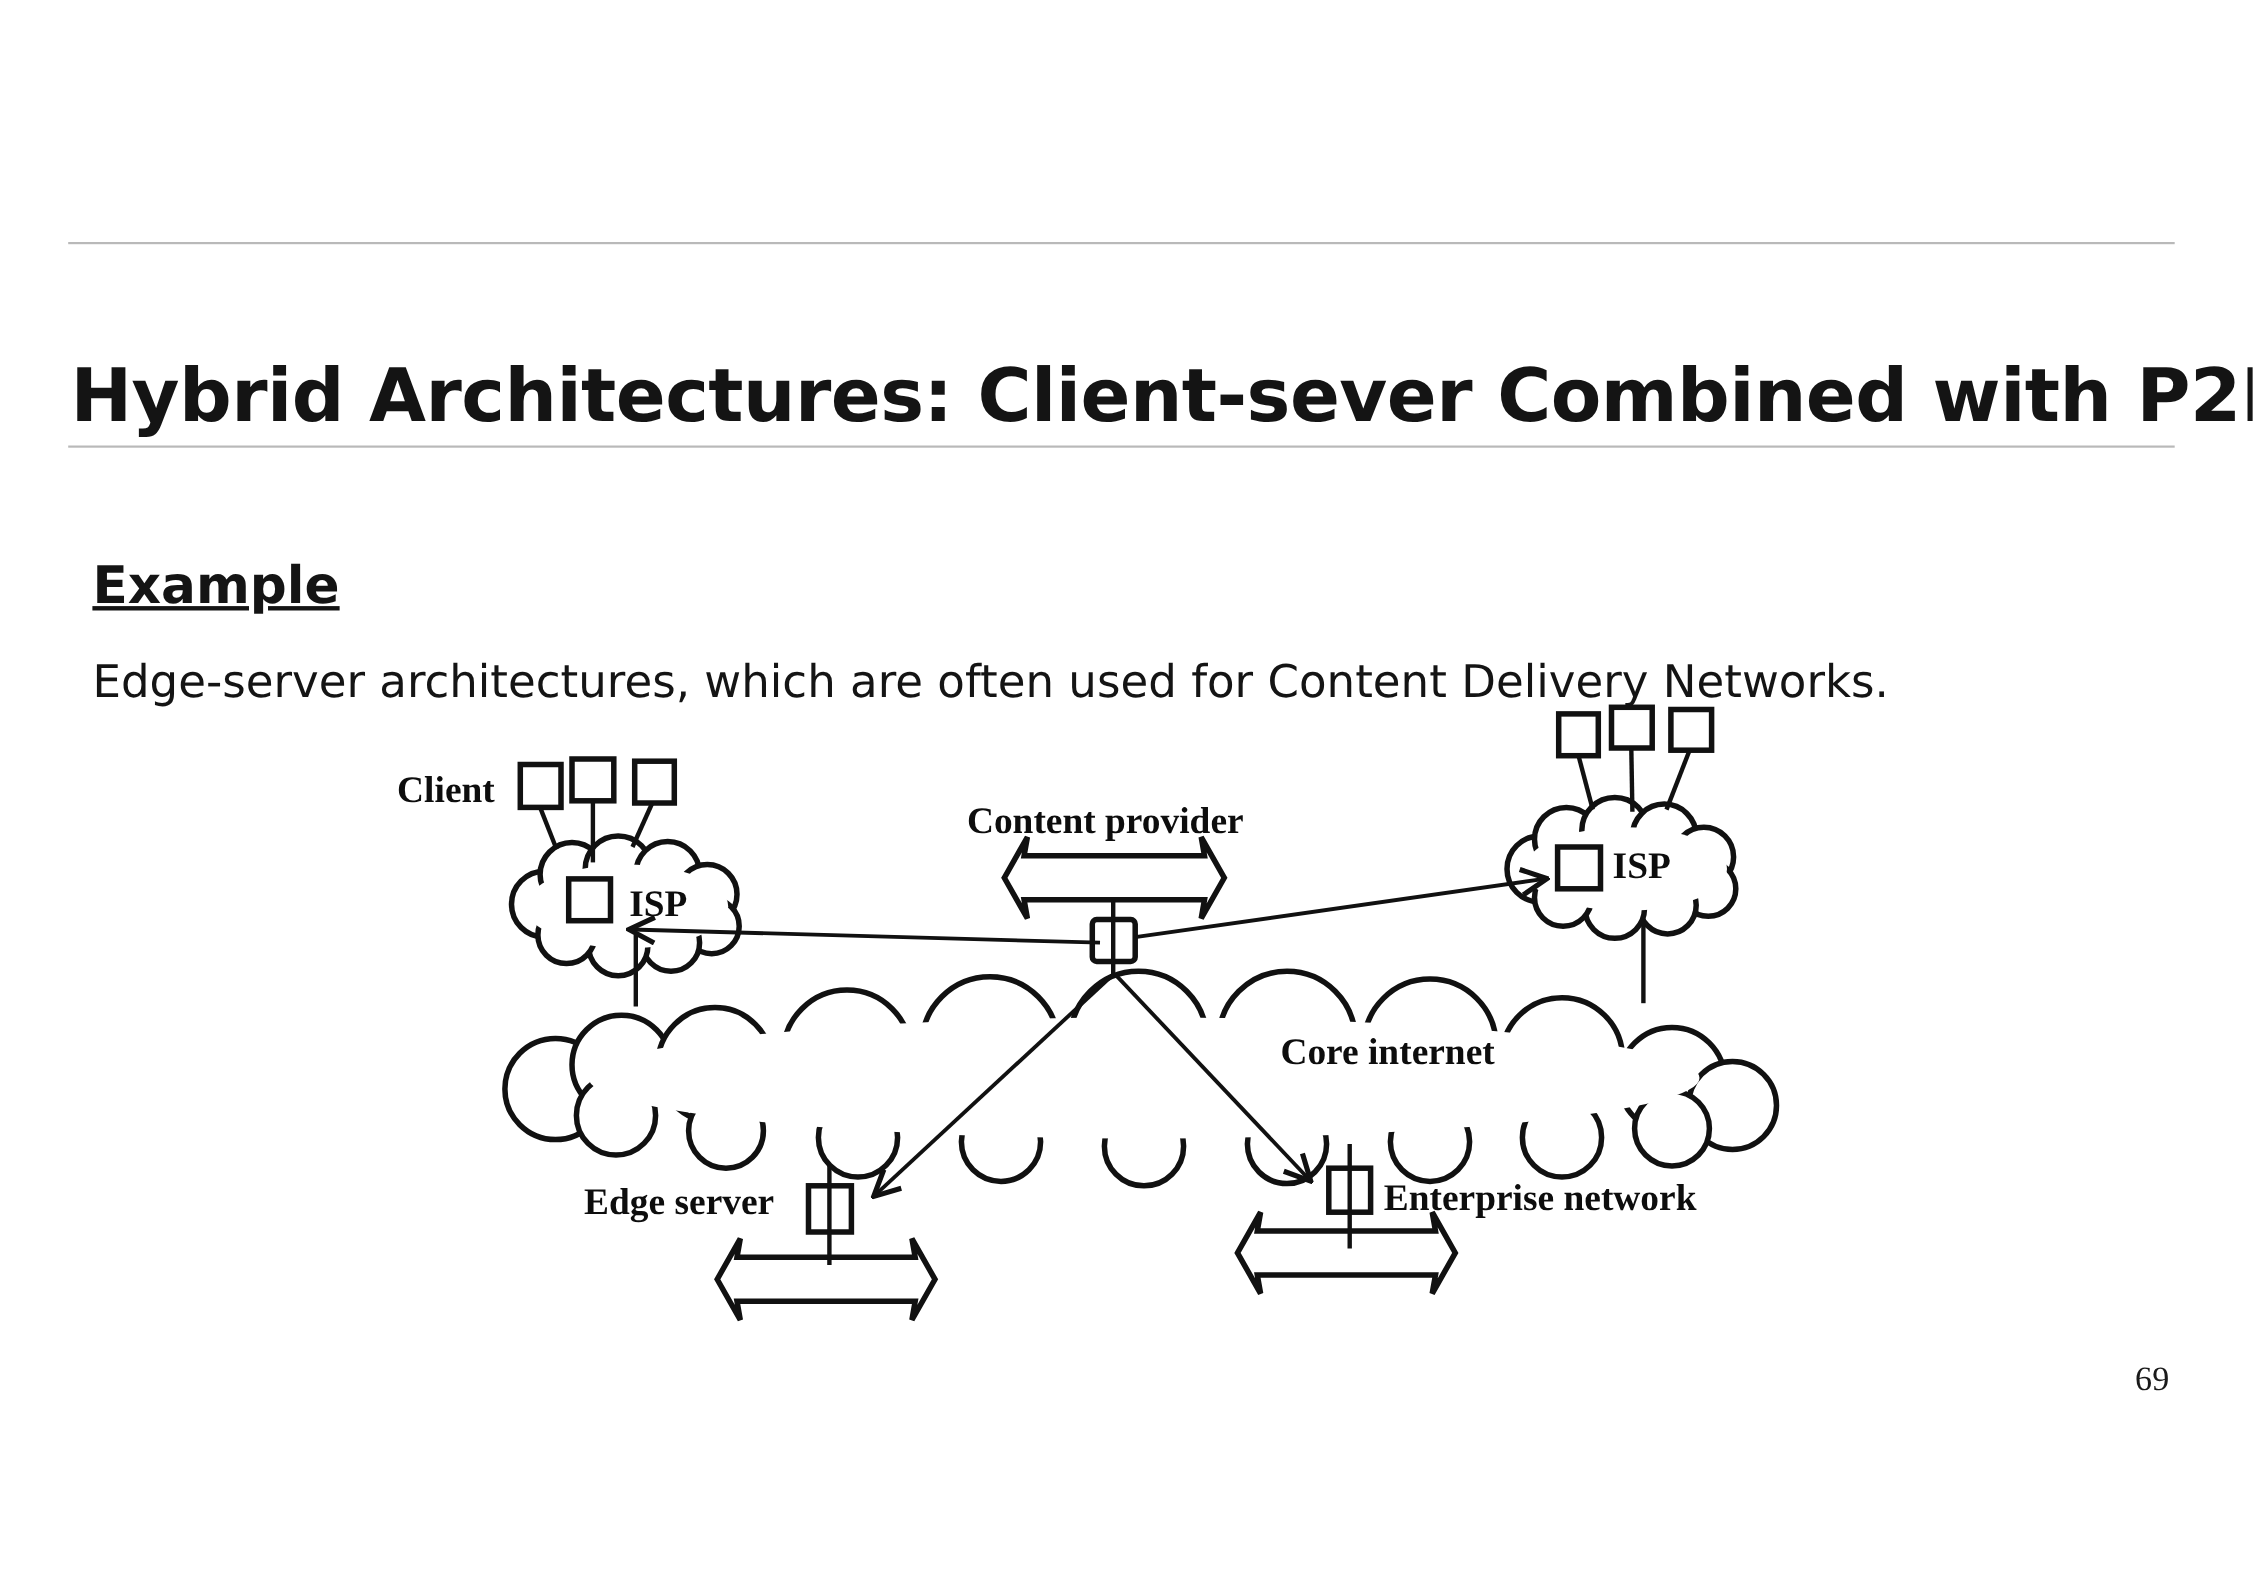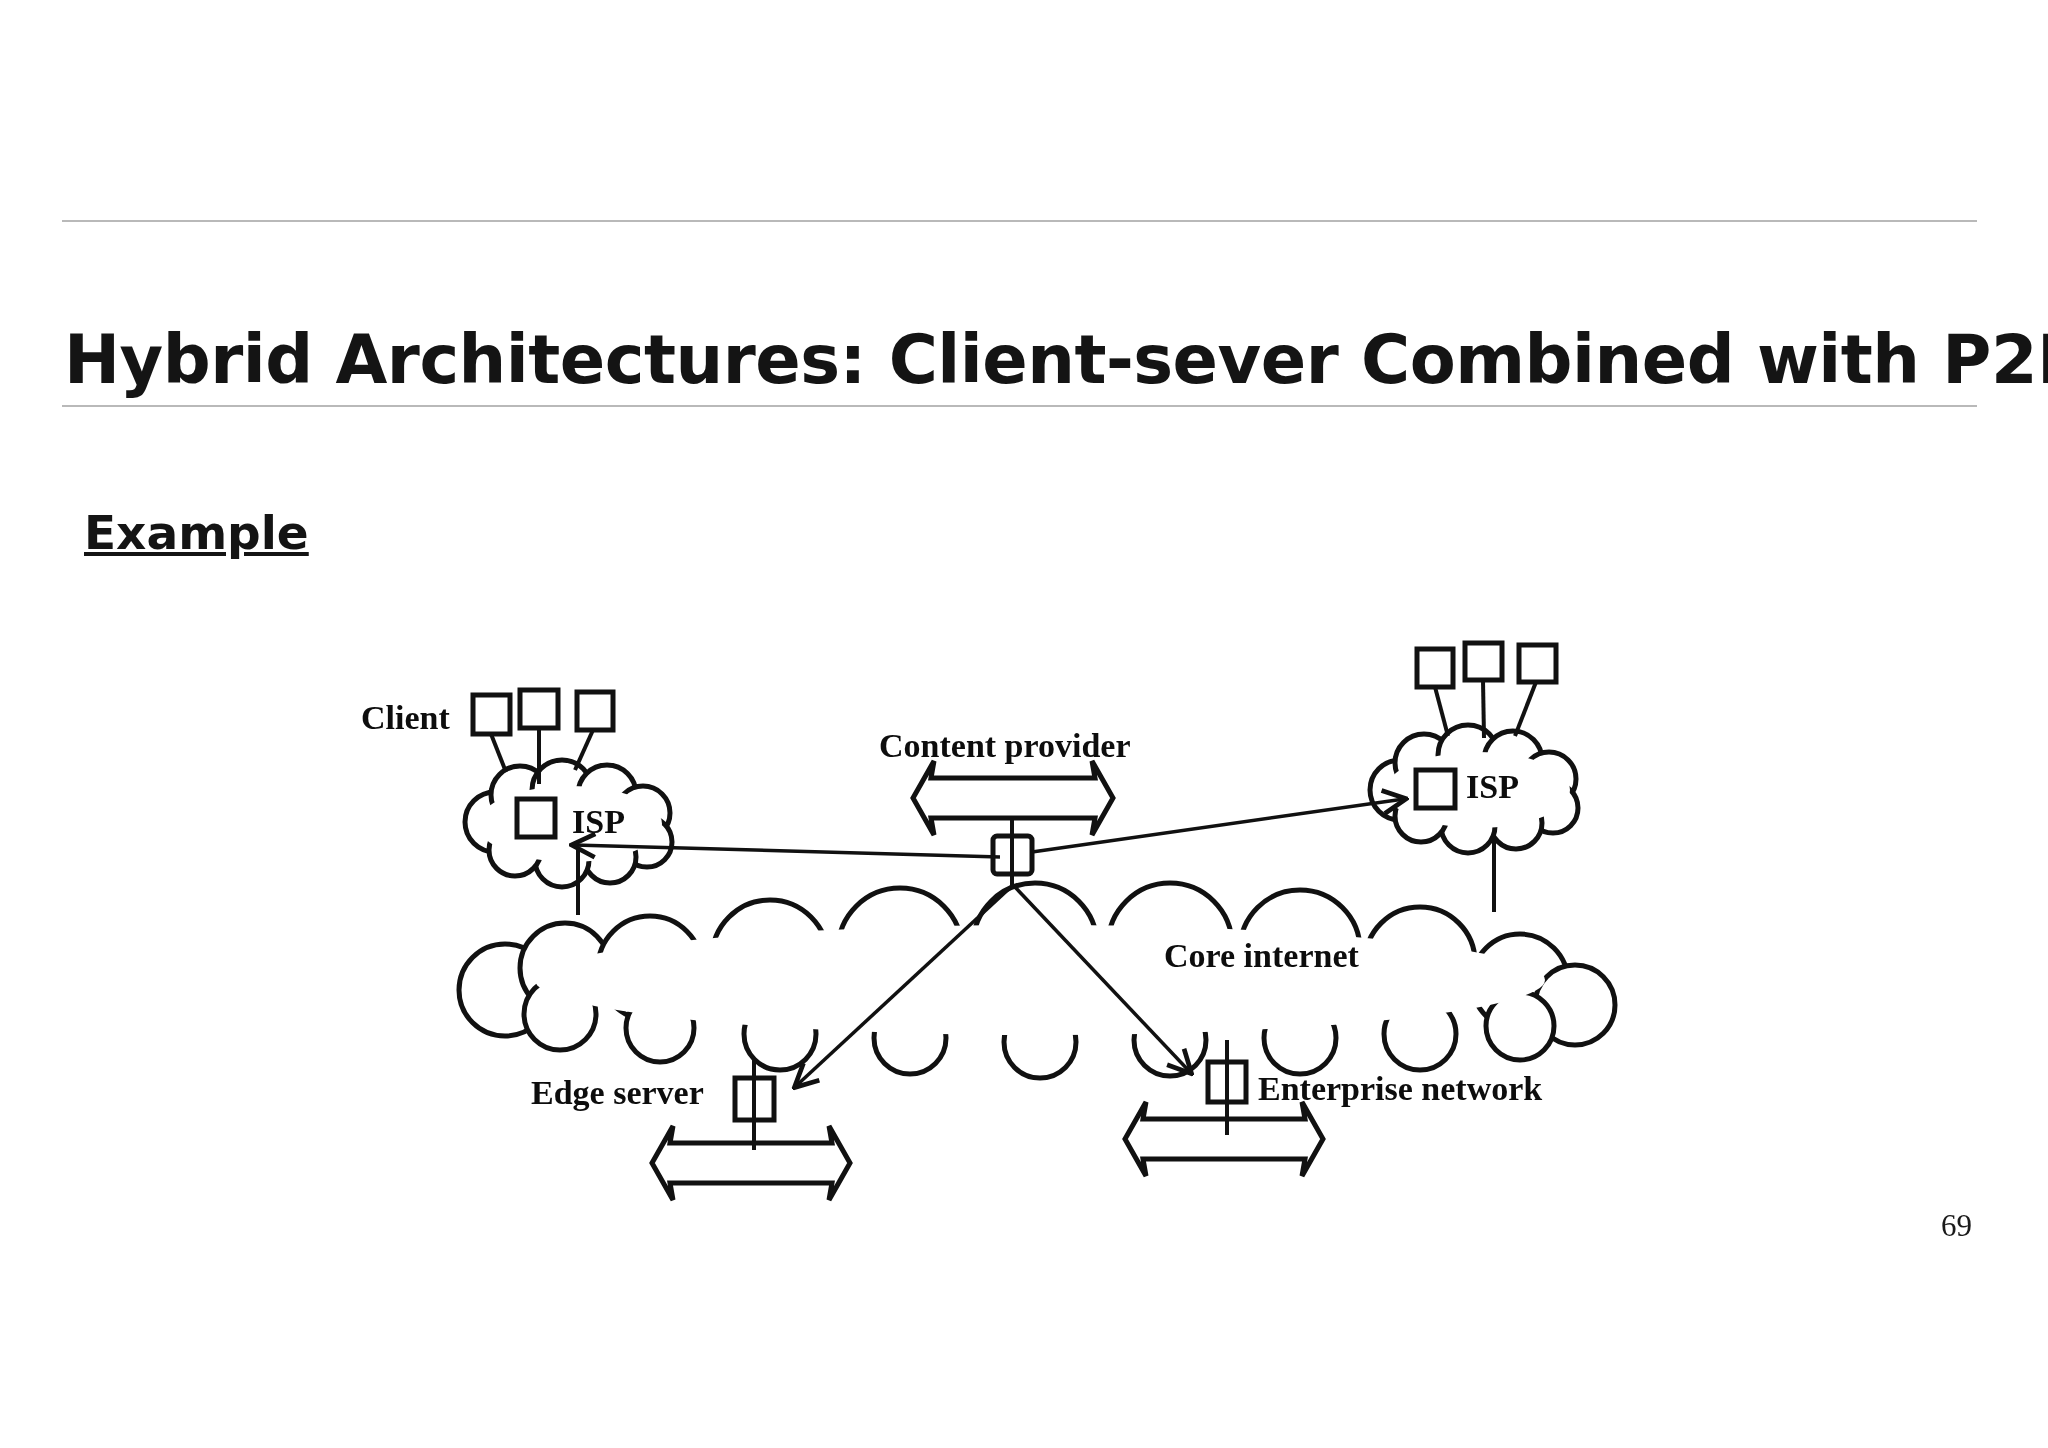--- a/index.html
+++ b/index.html
@@ -24,21 +24,21 @@
   }
   .section-heading{
     position:absolute;left:84px;top:470px;
     font-size:47px;font-weight:bold;line-height:1;color:#141414;text-decoration:underline;
   }
   .body-text{
     position:absolute;left:84px;top:556px;
     font-size:41px;line-height:1.15;color:#141414;white-space:nowrap;
   }
   .page-number{
-    position:absolute;left:1880px;top:1208px;width:92px;
+    position:absolute;left:1880px;top:1236px;width:92px;
     text-align:right;
     font-family:"Liberation Serif",serif;
     font-size:31px;color:#1a1a1a;
   }
   svg.diagram{position:absolute;left:0;top:0;}
   .cloud circle{fill:#ffffff;stroke:#111111;stroke-width:5;}
   .cloud ellipse{fill:#ffffff;stroke:none;}
   .box{fill:#ffffff;stroke:#111111;stroke-width:5;}
   .wire{stroke:#111111;stroke-width:4;fill:none;}
   .thin-arrow{stroke:#111111;stroke-width:3.5;fill:none;}
@@ -54,20 +54,21 @@
 <div class="slide">
 
   <div class="divider top"></div>
 
   <h1 class="page-title">Hybrid Architectures: Client-sever Combined with P2P</h1>
 
   <div class="divider below-title"></div>
 
   <h2 class="section-heading">Example</h2>
 
+  <p class="body-text">Edge-server architectures, which are often used for Content Delivery Networks.</p>
 
   <svg class="diagram" width="2048" height="1448" viewBox="0 0 2048 1448">
     <defs>
       <marker id="vhead" viewBox="0 0 12 12" refX="10" refY="6" markerWidth="8" markerHeight="8" orient="auto" markerUnits="strokeWidth">
         <path d="M1,1 L11,6 L1,11" fill="none" stroke="#111111" stroke-width="2"></path>
       </marker>
     </defs>
 
     <g class="cloud">
       <circle cx="505" cy="990" r="46"></circle>

